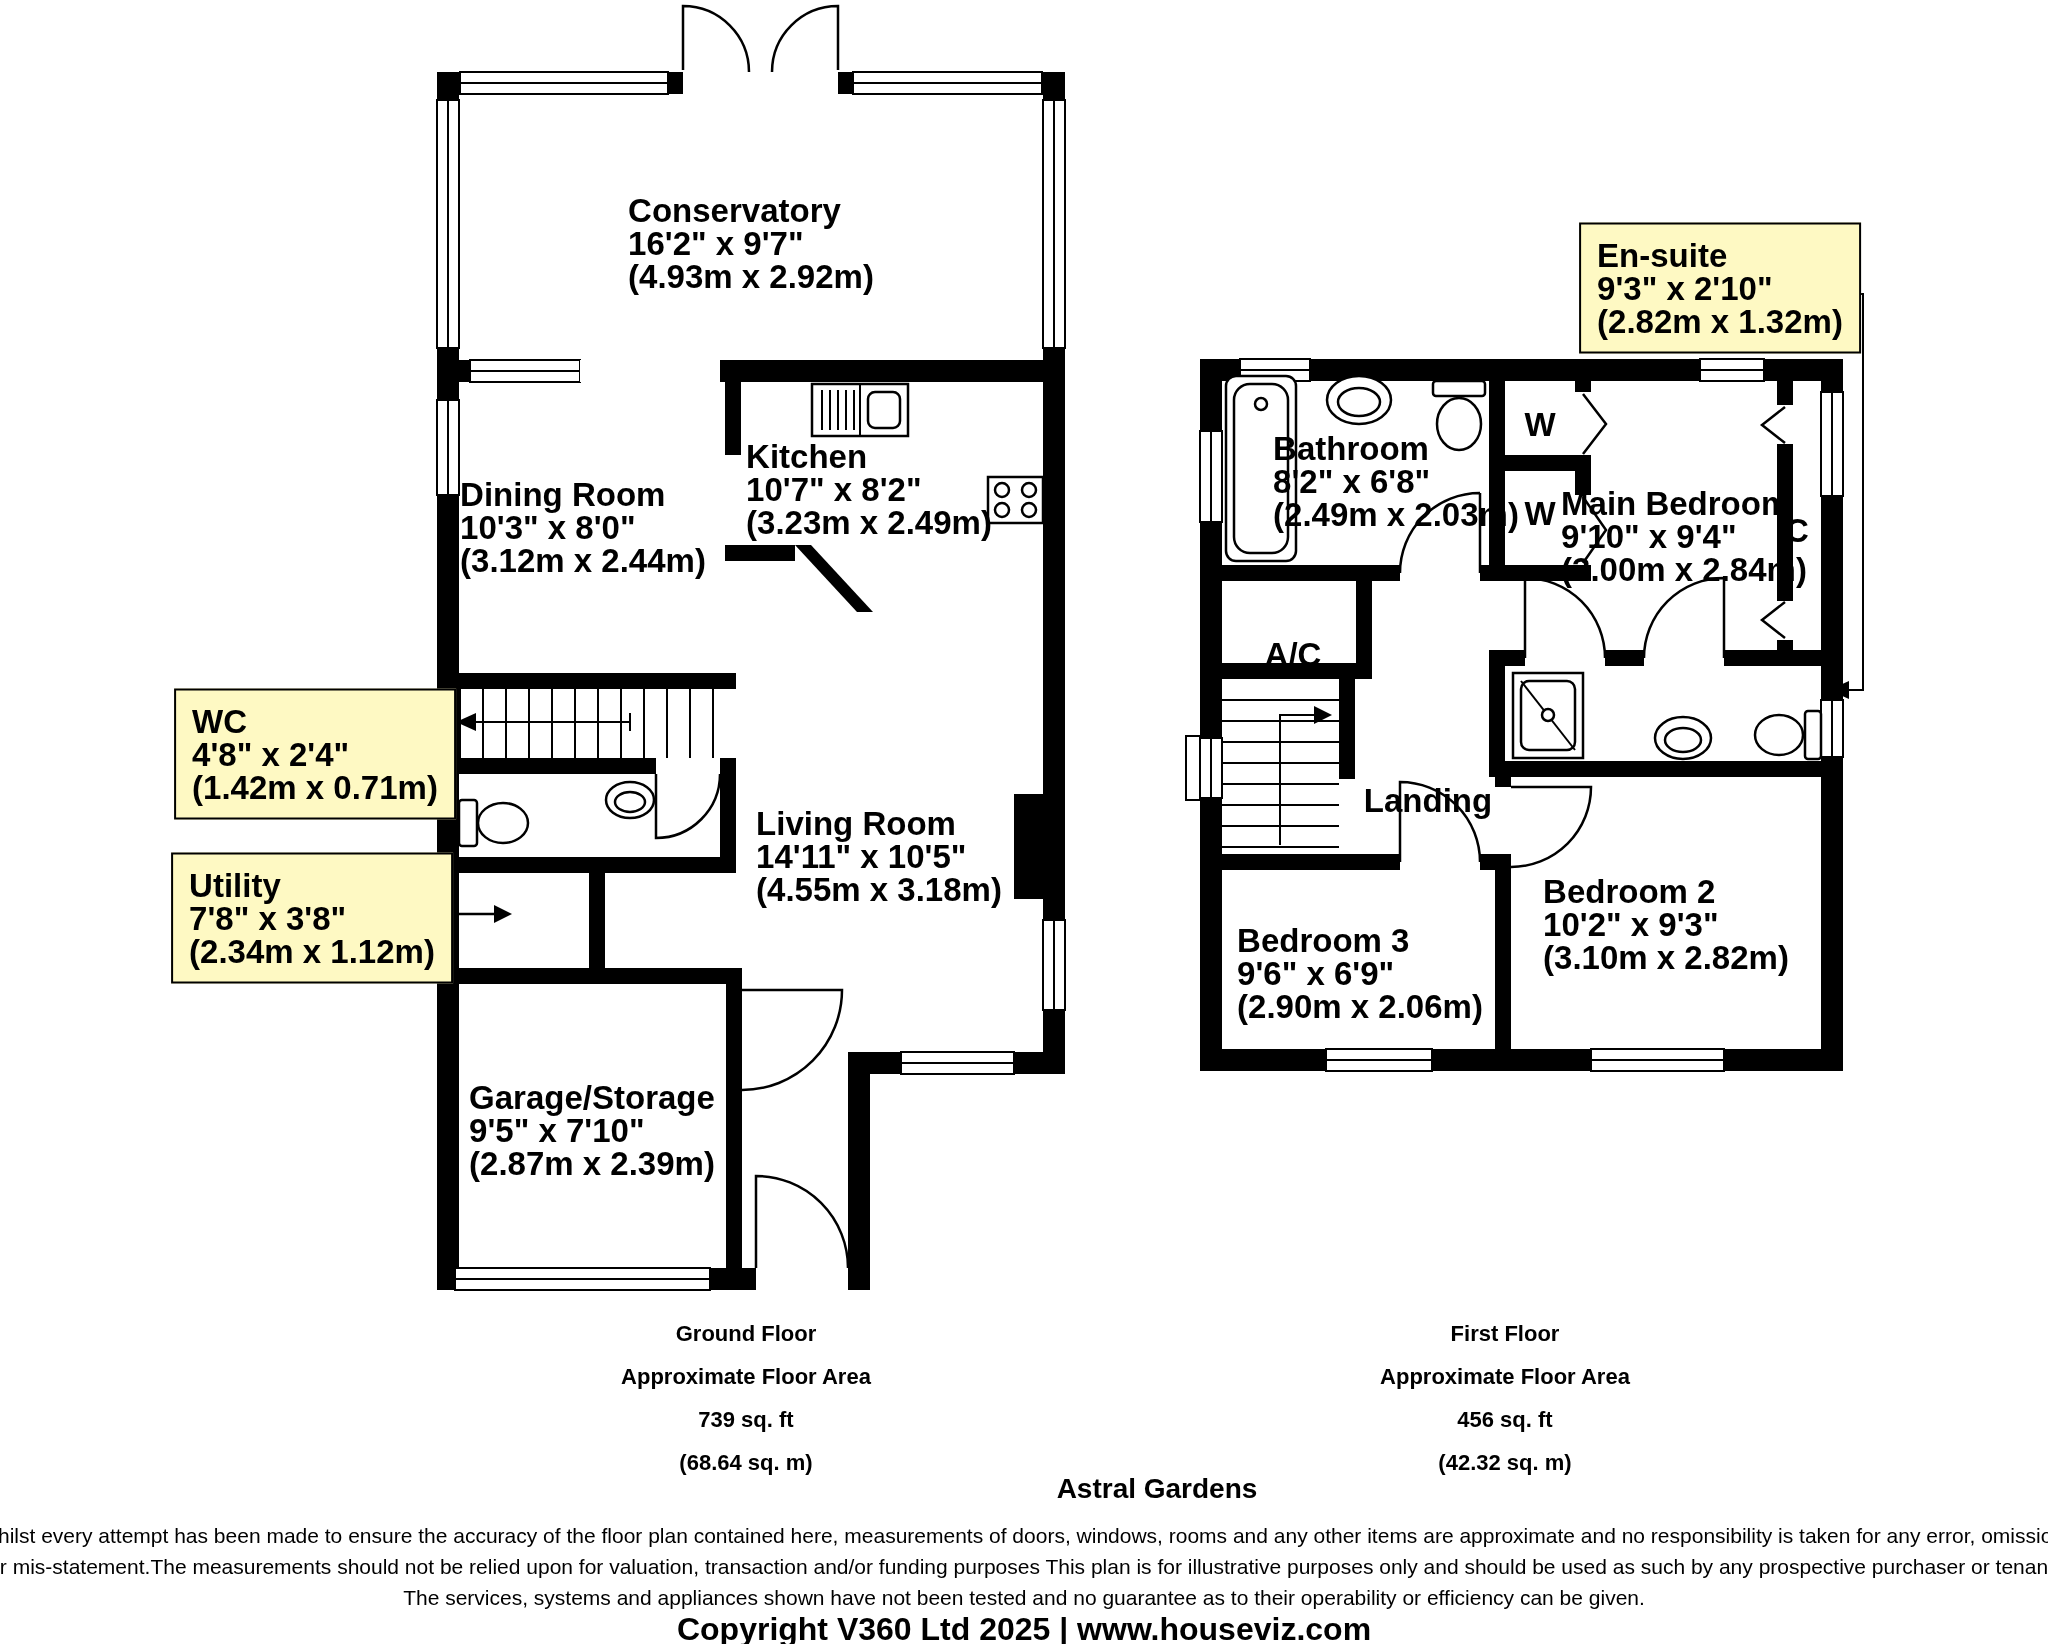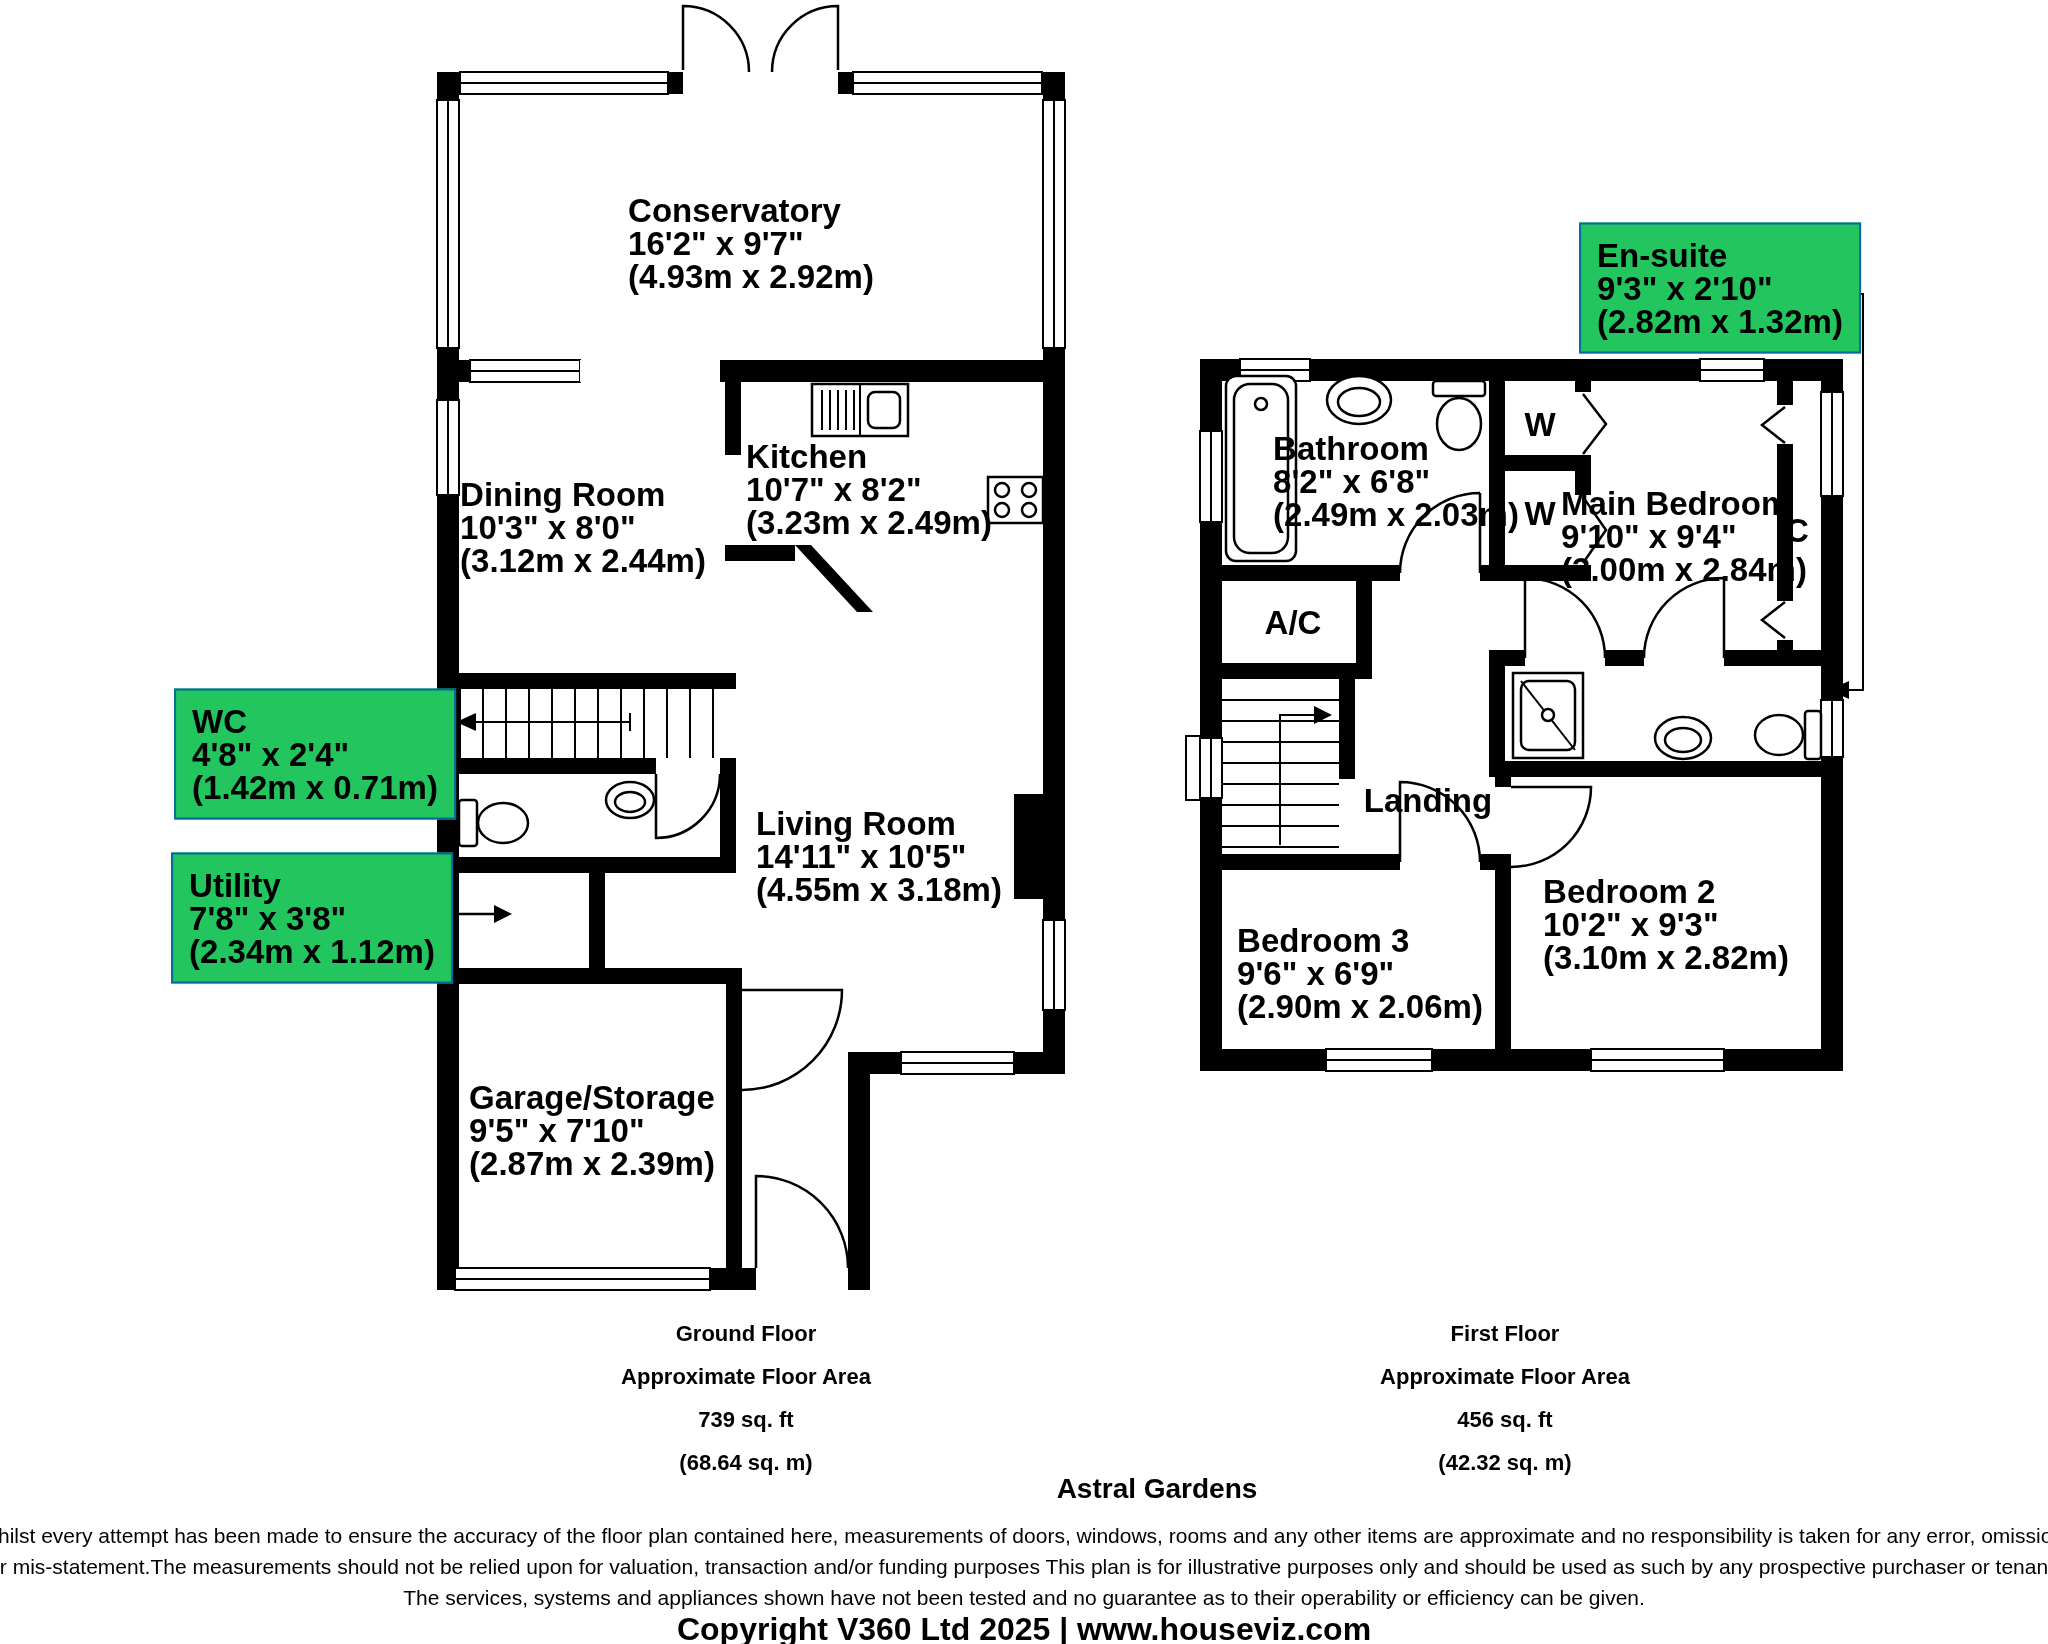--- a/index.html
+++ b/index.html
@@ -1,21 +1,21 @@
 <!DOCTYPE html>
 <html><head>
 <meta charset="utf-8">
 <style>
   html,body{margin:0;padding:0;background:#ffffff;}
   .canvas{position:relative;width:2048px;height:1644px;background:#ffffff;
           font-family:"Liberation Sans",sans-serif;color:#000;overflow:hidden;}
   .canvas svg{position:absolute;left:0;top:0;}
   .lbl{position:absolute;transform:translate(-50%,-50%);
        font-size:33px;line-height:33px;white-space:nowrap;font-weight:bold;}
-  .lbl.boxed{border:2px solid #0369a1;background:#22c55e;padding:14px 16px;}
+  .lbl.boxed{border:2px solid #000000;background:#fef9c3;padding:14px 16px;}
   .floor-title{position:absolute;transform:translate(-50%,-50%);text-align:center;
        font-weight:bold;font-size:22px;line-height:43px;white-space:nowrap;}
   .property-name{position:absolute;transform:translate(-50%,-50%);
        font-weight:bold;font-size:28px;white-space:nowrap;}
   .disclaimer{position:absolute;transform:translate(-50%,-50%);text-align:center;
        font-size:21px;line-height:31px;white-space:nowrap;}
   .copyright{position:absolute;transform:translate(-50%,-50%);
        font-weight:bold;font-size:32px;white-space:nowrap;}
 </style>
 </head>
@@ -324,21 +324,21 @@
 
   <div class="lbl" style="left:1360px;top:973px;">
     <div>Bedroom 3</div>
     <div>9'6" x 6'9"</div>
     <div>(2.90m x 2.06m)</div>
   </div>
 
   <div class="lbl" style="left:1428px;top:800px;">
     <div>Landing</div>
   </div>
-  <div class="lbl" style="left:1293px;top:622px;">
+  <div class="lbl" style="left:1293px;top:654px;">
     <div>A/C</div>
   </div>
   <div class="lbl" style="left:1540px;top:424px;">
     <div>W</div>
   </div>
   <div class="lbl" style="left:1540px;top:513px;">
     <div>W</div>
   </div>
   <div class="lbl" style="left:1797px;top:530px;">
     <div>C</div>

